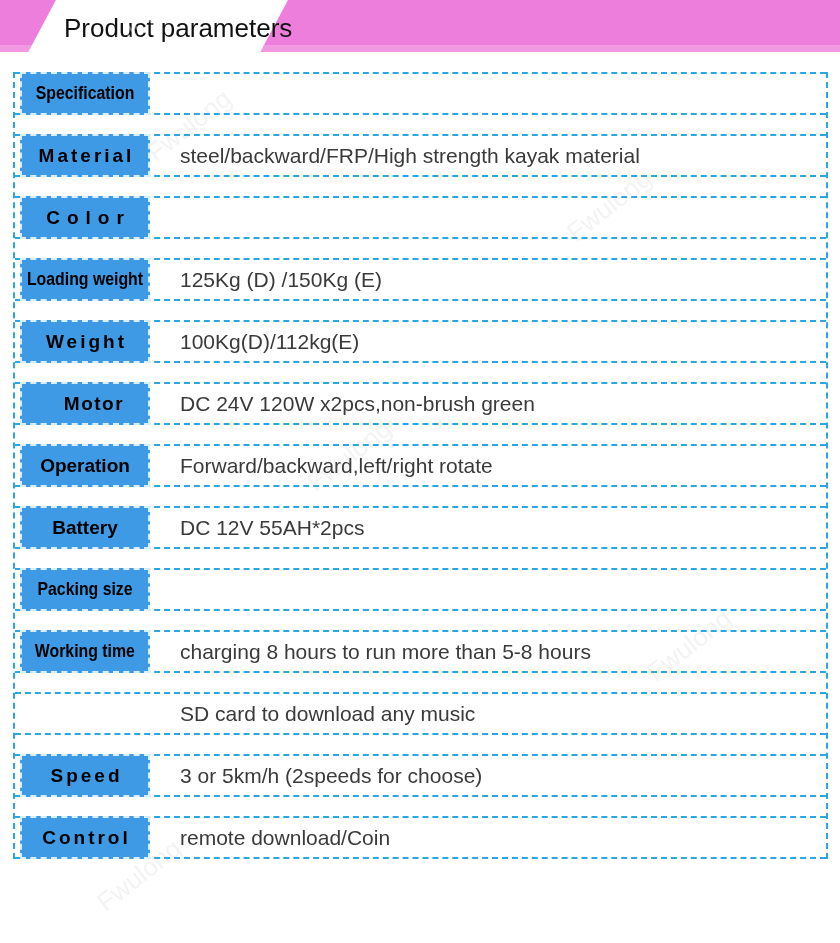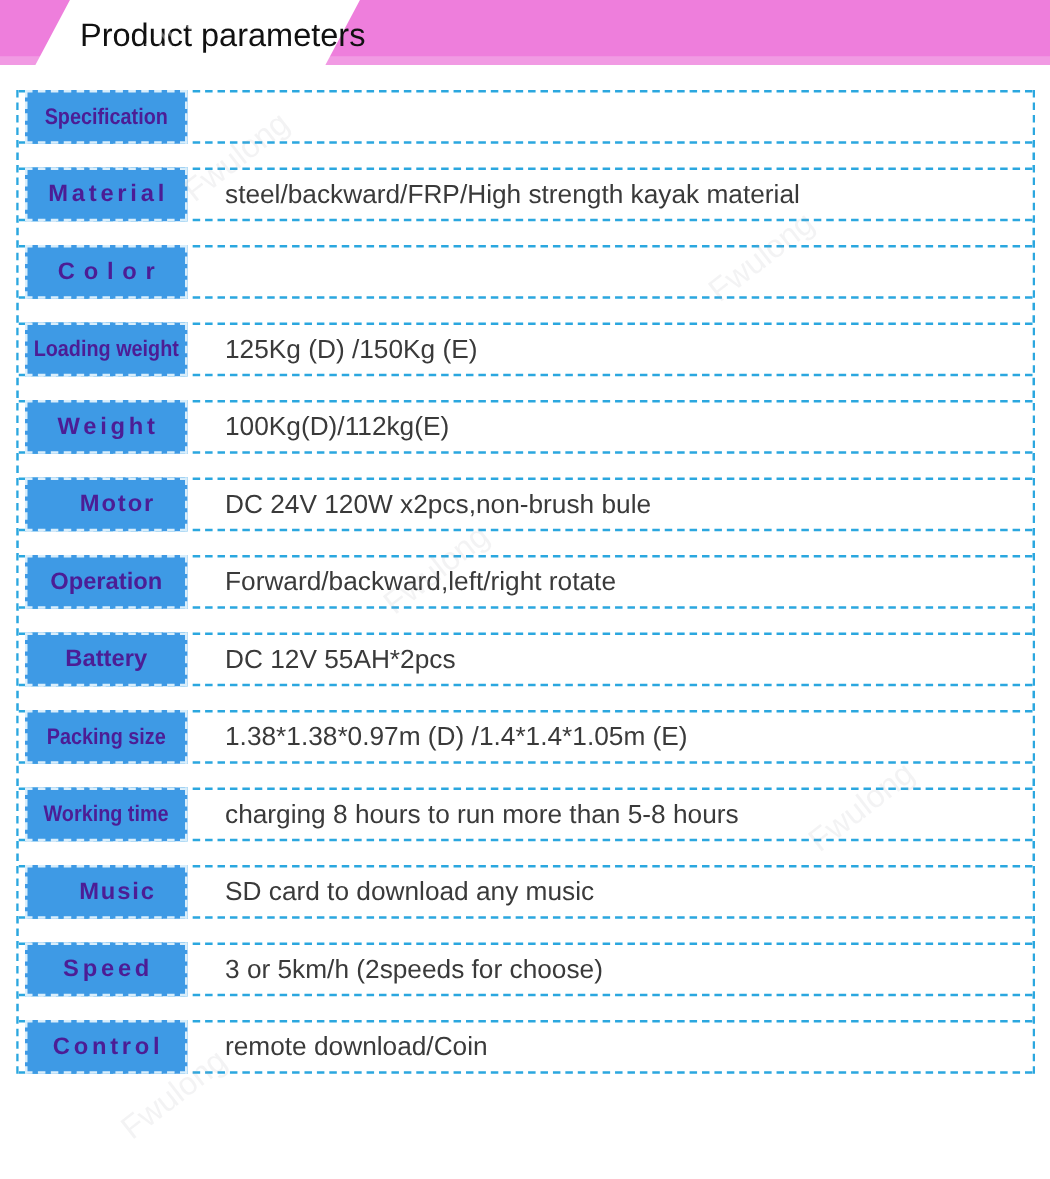--- a/index.html
+++ b/index.html
@@ -63,21 +63,21 @@
     border-top:2px dashed #2ba7df;
     border-bottom:2px dashed #2ba7df;
     background:#ffffff;
   }
   .label-box{
     position:absolute;left:5px;top:-2px;
     width:126px;height:39px;
     background:#3e9ae5;
     border:2px dashed #d9eefb;
     display:flex;align-items:center;justify-content:center;
-    color:#4c1d95;font-weight:bold;font-size:19px;
+    color:#000000;font-weight:bold;font-size:19px;
     overflow:hidden;
     white-space:nowrap;
   }
   .label-box.condensed span{font-size:18px;transform:scaleX(0.88);display:inline-block;}
   .label-box.ls-wide span{letter-spacing:7px;margin-left:7px;}
   .label-box.ls-med span{letter-spacing:3px;margin-left:3px;}
   .label-box.ls-sm span{letter-spacing:1.5px;margin-left:18px;}
   .value{
     margin-left:165px;
     height:39px;line-height:39px;
@@ -133,55 +133,51 @@
     <div class="label-box ls-med">
         <span>Weight</span>
       </div>
     <div class="value">100Kg(D)/112kg(E)</div>
   </div>
 
   <div class="row">
     <div class="label-box ls-sm">
         <span>Motor</span>
       </div>
-    <div class="value">DC 24V 120W x2pcs,non-brush bule</div>
+    <div class="value">DC 24V 120W x2pcs,non-brush green</div>
   </div>
 
   <div class="row">
     <div class="label-box">
         <span>Operation</span>
       </div>
     <div class="value">Forward/backward,left/right rotate</div>
   </div>
 
   <div class="row">
     <div class="label-box">
         <span>Battery</span>
       </div>
     <div class="value">DC 12V 55AH*2pcs</div>
   </div>
 
   <div class="row">
     <div class="label-box condensed">
         <span>Packing size</span>
       </div>
-    <div class="value">1.38*1.38*0.97m (D) /1.4*1.4*1.05m (E)</div>
   </div>
 
   <div class="row">
     <div class="label-box condensed">
         <span>Working time</span>
       </div>
     <div class="value">charging 8 hours to run more than 5-8 hours</div>
   </div>
 
   <div class="row">
-    <div class="label-box ls-sm">
-        <span>Music</span>
-      </div>
     <div class="value">SD card to download any music</div>
   </div>
 
   <div class="row">
     <div class="label-box ls-med">
         <span>Speed</span>
       </div>
     <div class="value">3 or 5km/h (2speeds for choose)</div>
   </div>
 

